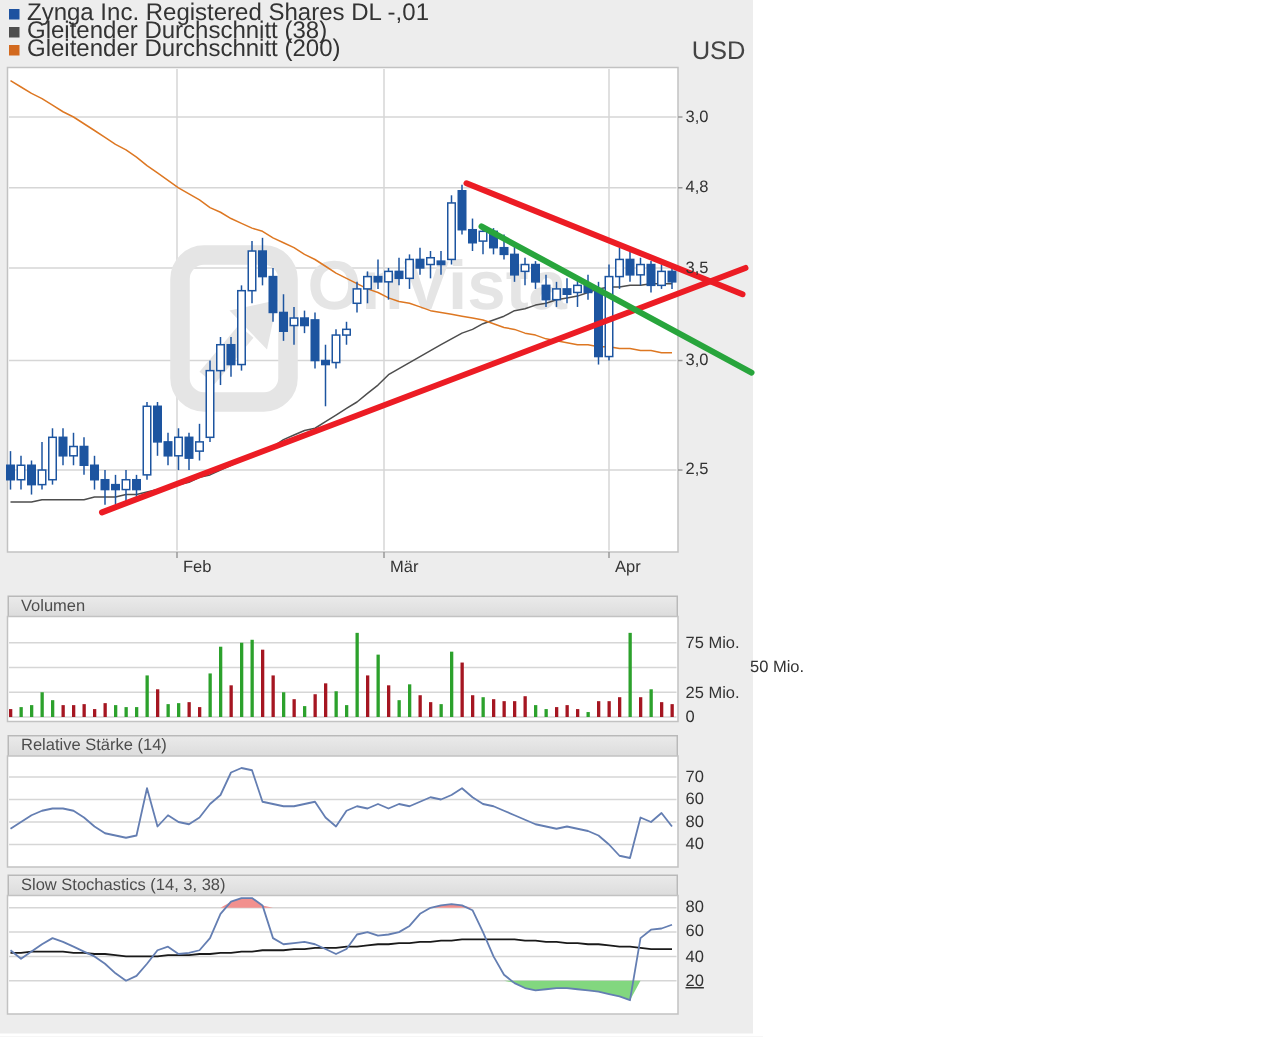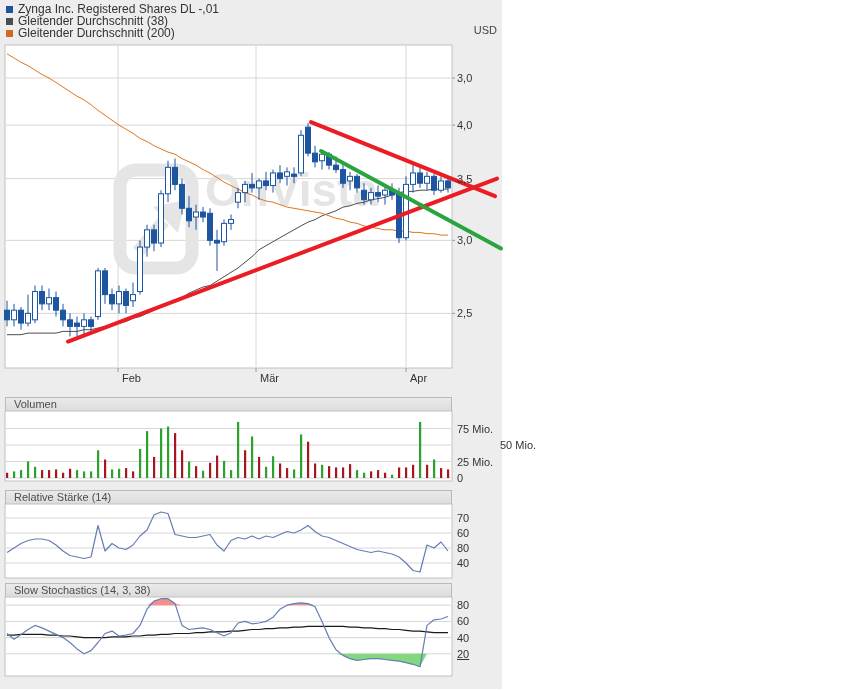--- a/index.html
+++ b/index.html
@@ -2,24 +2,24 @@
 <html><head>
 <meta charset="utf-8">
 <title>Chart</title>
 <style>
   html,body{margin:0;padding:0}
   body{
     width:850px;height:691px;position:relative;background:#ffffff;
     font-family:"Liberation Sans",sans-serif;overflow:hidden;
   }
   .widget-bg{position:absolute;left:0;top:0;width:502px;height:689px;background:#ededed}
-  .legend{position:absolute;left:6px;top:3px;font-size:12px;color:#333}
+  .legend{position:absolute;left:6px;top:3px;font-size:16px;color:#333}
   .legend-item{display:flex;align-items:center;height:12px;line-height:12px;white-space:nowrap}
   .marker{width:7px;height:7px;margin-right:5px;display:inline-block;flex:0 0 auto}
-  .usd{position:absolute;left:453px;top:24px;width:44px;text-align:right;font-size:11px;color:#444}
+  .usd{position:absolute;left:453px;top:24px;width:44px;text-align:right;font-size:17px;color:#444}
   .hdr{
     position:absolute;left:5px;width:447px;height:31px;box-sizing:border-box;
     background:linear-gradient(180deg,#eaeaea,#cbcbcb);
     border:1px solid #b9b9b9;font-size:11px;color:#4d4d4d;line-height:12px;padding-left:8px;
     white-space:nowrap;
   }
   .tick{position:absolute;font-size:11px;color:#333;white-space:nowrap;line-height:14px}
   svg{position:absolute;overflow:visible}
 </style>
 </head>
@@ -297,21 +297,21 @@
     <line x1="1" y1="24.4" x2="446" y2="24.4" stroke="#d6d6d6"></line>
     <line x1="1" y1="40.599999999999994" x2="446" y2="40.599999999999994" stroke="#d6d6d6"></line>
     <line x1="1" y1="56.8" x2="446" y2="56.8" stroke="#d6d6d6"></line>
     <polygon points="2,8.2 9,8.2 16,8.2 23,8.2 30,8.2 37,8.2 44,8.2 51,8.2 58,8.2 65,8.2 72,8.2 79,8.2 86,8.2 93,8.2 100,8.2 107,8.2 114,8.2 121,8.2 128,8.2 135,8.2 142,8.2 149,4.1 156,1.7 163,1.7 170,6.6 177,8.2 184,8.2 191,8.2 198,8.2 205,8.2 212,8.2 219,8.2 226,8.2 233,8.2 240,8.2 247,8.2 254,8.2 261,8.2 268,8.2 275,8.2 282,8.2 289,6.6 296,5.8 303,6.6 310,8.2 317,8.2 324,8.2 331,8.2 338,8.2 345,8.2 352,8.2 359,8.2 366,8.2 373,8.2 380,8.2 387,8.2 394,8.2 401,8.2 408,8.2 415,8.2 422,8.2 429,8.2 436,8.2 443,8.2 443,8.199999999999989 2,8.199999999999989" fill="#f2908e"></polygon>
     <polygon points="2,56.8 9,56.8 16,56.8 23,56.8 30,56.8 37,56.8 44,56.8 51,56.8 58,56.8 65,56.8 72,56.8 79,56.8 86,56.8 93,56.8 100,56.8 107,56.8 114,56.8 121,56.8 128,56.8 135,56.8 142,56.8 149,56.8 156,56.8 163,56.8 170,56.8 177,56.8 184,56.8 191,56.8 198,56.8 205,56.8 212,56.8 219,56.8 226,56.8 233,56.8 240,56.8 247,56.8 254,56.8 261,56.8 268,56.8 275,56.8 282,56.8 289,56.8 296,56.8 303,56.8 310,56.8 317,56.8 324,56.8 331,56.8 338,58.4 345,61.7 352,63.3 359,62.5 366,61.7 373,61.7 380,62.5 387,63.3 394,64.1 401,65.7 408,67.3 415,69.8 422,56.8 429,56.8 436,56.8 443,56.8 443,56.8 2,56.8" fill="#82d77f"></polygon>
     <polyline points="2,38.2 9,38.2 16,37.4 23,37.4 30,37.4 37,37.4 44,38.2 51,38.2 58,39.0 65,39.0 72,39.8 79,40.6 86,40.6 93,40.6 100,40.6 107,39.8 114,39.8 121,39.8 128,39.0 135,39.0 142,38.2 149,38.2 156,37.4 163,37.4 170,36.5 177,36.5 184,36.5 191,35.7 198,35.7 205,34.9 212,34.9 219,34.9 226,34.1 233,34.1 240,33.3 247,32.5 254,32.5 261,31.7 268,31.7 275,30.9 282,30.9 289,30.1 296,30.1 303,29.3 310,29.3 317,29.3 324,29.3 331,29.3 338,29.3 345,30.1 352,30.1 359,30.9 366,30.9 373,31.7 380,31.7 387,32.5 394,32.5 401,33.3 408,34.1 415,34.1 422,34.9 429,35.7 436,35.7 443,35.7" fill="none" stroke="#1a1a1a" stroke-width="1.2" stroke-linejoin="round"></polyline>
     <polyline points="2,36.5 9,42.2 16,37.4 23,32.5 30,28.4 37,30.9 44,34.1 51,37.4 58,40.6 65,45.5 72,51.9 79,56.8 86,53.6 93,45.5 100,36.5 107,34.1 114,39.0 121,38.2 128,36.5 135,28.4 142,12.2 149,4.1 156,1.7 163,1.7 170,6.6 177,28.4 184,32.5 191,31.7 198,30.9 205,32.5 212,35.7 219,39.0 226,35.7 233,26.0 240,24.4 247,26.8 254,26.0 261,24.4 268,20.3 275,12.2 282,8.2 289,6.6 296,5.8 303,6.6 310,9.8 317,24.4 324,40.6 331,52.8 338,58.4 345,61.7 352,63.3 359,62.5 366,61.7 373,61.7 380,62.5 387,63.3 394,64.1 401,65.7 408,67.3 415,69.8 422,28.4 429,22.8 436,22.0 443,19.5" fill="none" stroke="#647eb2" stroke-width="1.2" stroke-linejoin="round"></polyline>
   </svg>
 
 <div class="tick" style="left: 457px; top: 71px;">3,0</div>
-<div class="tick" style="left: 457px; top: 118.163px;">4,0</div>
+<div class="tick" style="left: 457px; top: 118.163px;">4,8</div>
 <div class="tick" style="left: 457px; top: 171.631px;">3,5</div>
 <div class="tick" style="left: 457px; top: 233.356px;">3,0</div>
 <div class="tick" style="left: 457px; top: 306.361px;">2,5</div>
 <div class="tick" style="left: 122px; top: 371px;">Feb</div>
 <div class="tick" style="left: 260px; top: 371px;">Mär</div>
 <div class="tick" style="left: 410px; top: 371px;">Apr</div>
 <div class="tick" style="left: 457px; top: 421.5px;">75 Mio.</div>
 <div class="tick" style="left: 461px; top: 438px; margin-left: 39px;">50 Mio.</div>
 <div class="tick" style="left: 457px; top: 454.5px;">25 Mio.</div>
 <div class="tick" style="left: 457px; top: 471px;">0</div>

